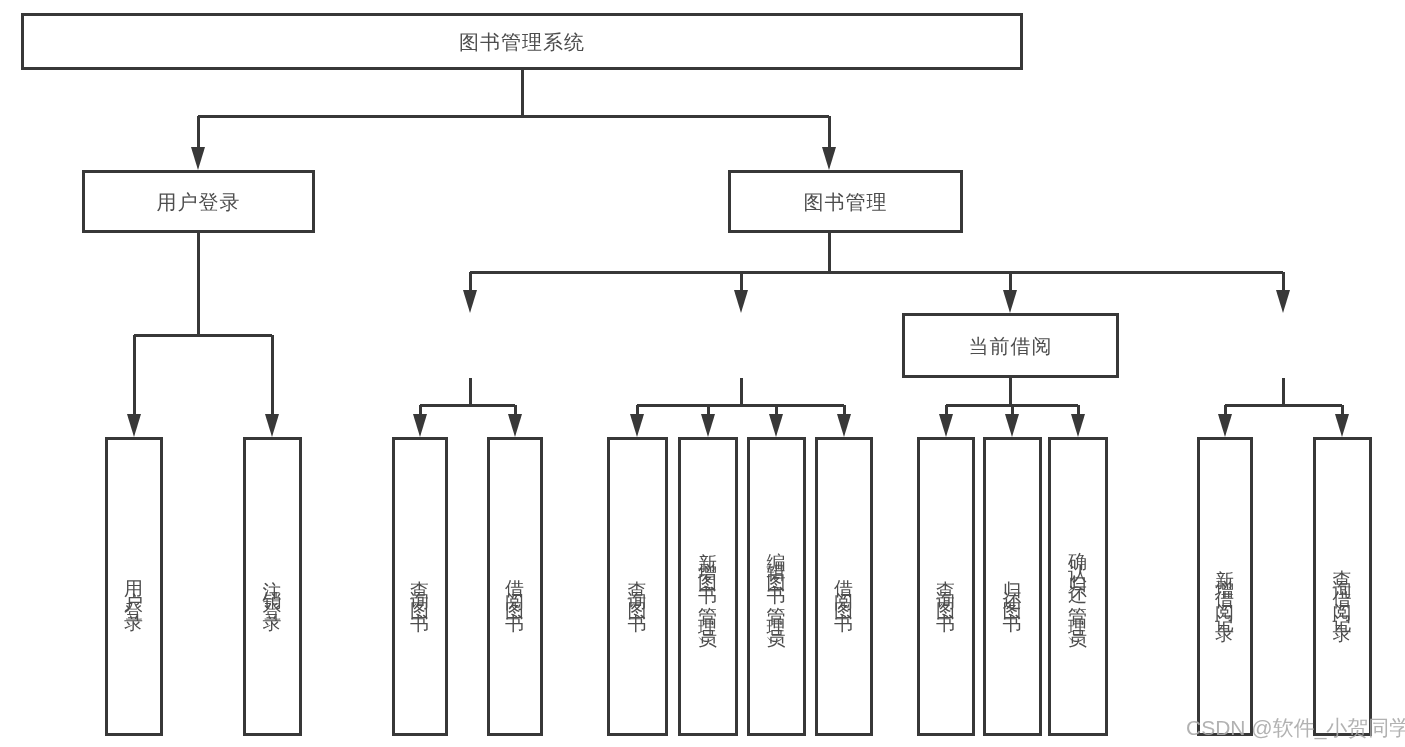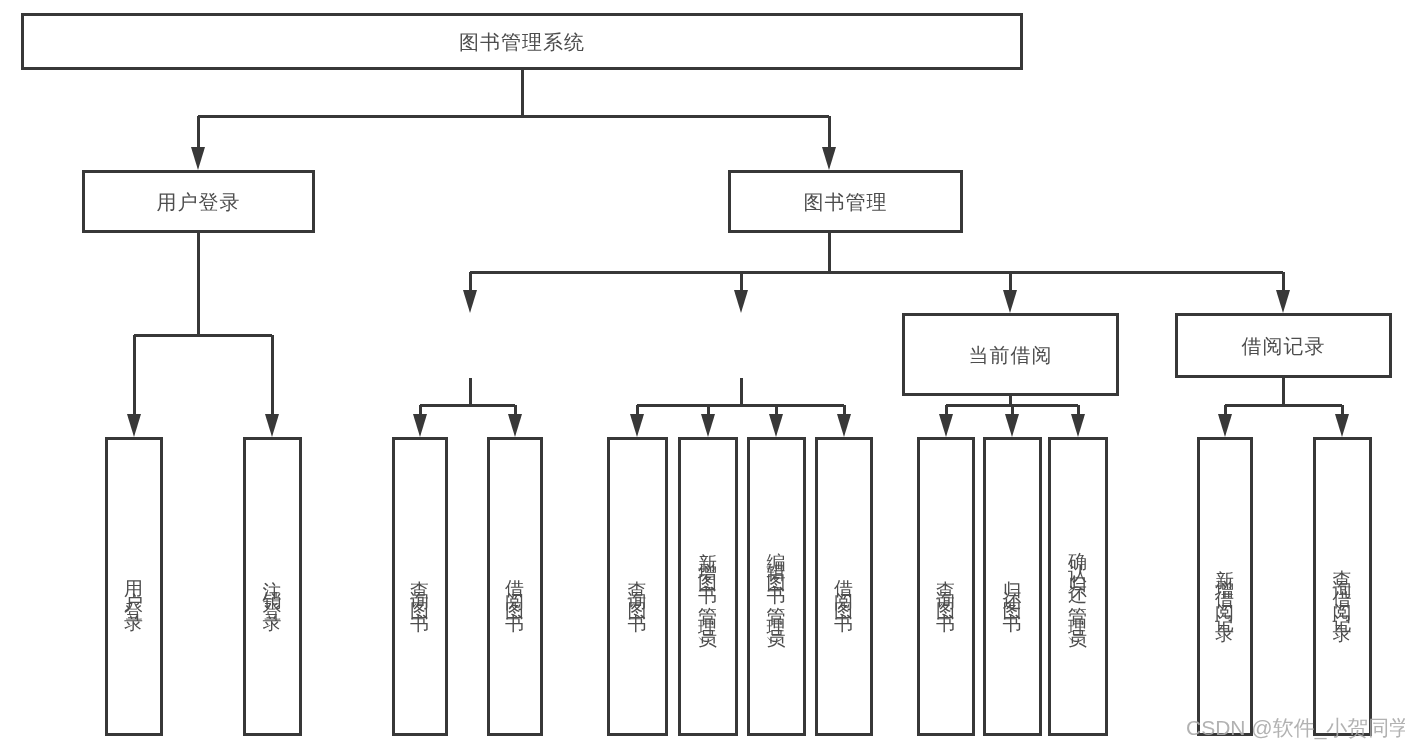--- a/index.html
+++ b/index.html
@@ -44,21 +44,21 @@
     line-height:1;
     letter-spacing:11px;
     white-space:nowrap;
   }
   
   #n-root {left:21px;  top:13px;  width:1002px; height:57px;}
   #n-l2-0 {left:82px;  top:170px; width:233px;  height:63px;}
   #n-l2-1 {left:712px; top:170px; width:235px;  height:63px;margin-left:16px;}
   #n-l3-0 {left:362px; top:313px; width:216px;  height:65px;}
   #n-l3-1 {left:633px; top:313px; width:216px;  height:65px;}
-  #n-l3-2 {left:902px; top:313px; width:217px;  height:83px;}
+  #n-l3-2 {left:902px; top:313px; width:217px;  height:65px;}
   #n-l3-3 {left:1175px;top:313px; width:217px;  height:65px;}
   
   .box.v{top:437px;height:299px;}
   #n-a0{left:105px; width:58px;}
   #n-a1{left:243px; width:59px;}
   #n-b0{left:392px; width:56px;}
   #n-b1{left:487px; width:56px;}
   #n-c0{left:607px; width:61px;}
   #n-c1{left:678px; width:60px;}
   #n-c2{left:747px; width:59px;}
@@ -153,23 +153,20 @@
   <div class="box h" id="n-l2-0">
     <span>用户登录</span>
   </div>
   <div class="box h" id="n-l2-1">
     <span>图书管理</span>
   </div>
 
   <div class="box h" id="n-l3-2">
     <span>当前借阅</span>
   </div>
-  <div class="box h" id="n-l3-3">
-    <span>借阅记录</span>
-  </div>
 
   <div class="box v" id="n-a0">
     <span>用户登录</span>
   </div>
   <div class="box v" id="n-a1">
     <span>注销登录</span>
   </div>
 
   <div class="box v" id="n-b0">
     <span>查询图书</span>

